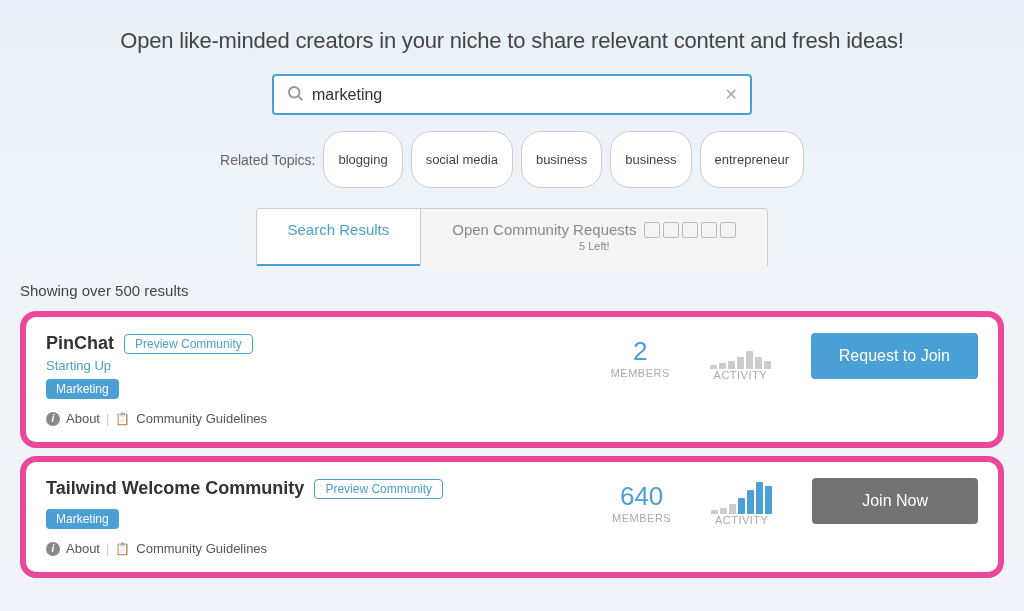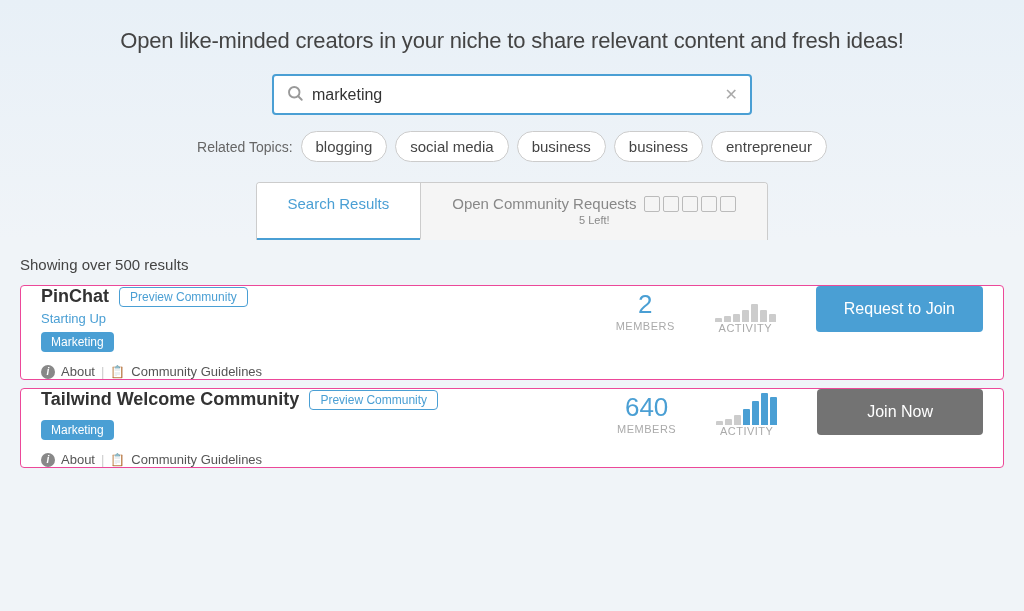--- a/index.html
+++ b/index.html
@@ -71,22 +71,22 @@
     }
 
     .related-label {
       color: #666;
       font-size: 14px;
     }
 
     .topic-pill {
       border: 1px solid #ccc;
       border-radius: 20px;
-      padding: 6px 14px;
-      font-size: 15px;
+      padding: 20px 14px;
+      font-size: 13px;
       color: #444;
       background: #fff;
       cursor: pointer;
     }
 
     .tabs-row {
       display: flex;
       justify-content: center;
       margin-bottom: 0;
     }
@@ -156,23 +156,23 @@
     }
 
     .results-count {
       font-size: 15px;
       color: #444;
       margin-bottom: 12px;
     }
 
     .community-card {
       background: #fff;
-      border: 1px solid #ec4899;
-      border-radius: 4px;
-      padding: 0 20px;
+      border: 6px solid #ec4899;
+      border-radius: 16px;
+      padding: 16px 20px;
       margin-bottom: 8px;
     }
 
     .card-top {
       display: flex;
       align-items: flex-start;
       justify-content: space-between;
     }
 
     .card-left {

